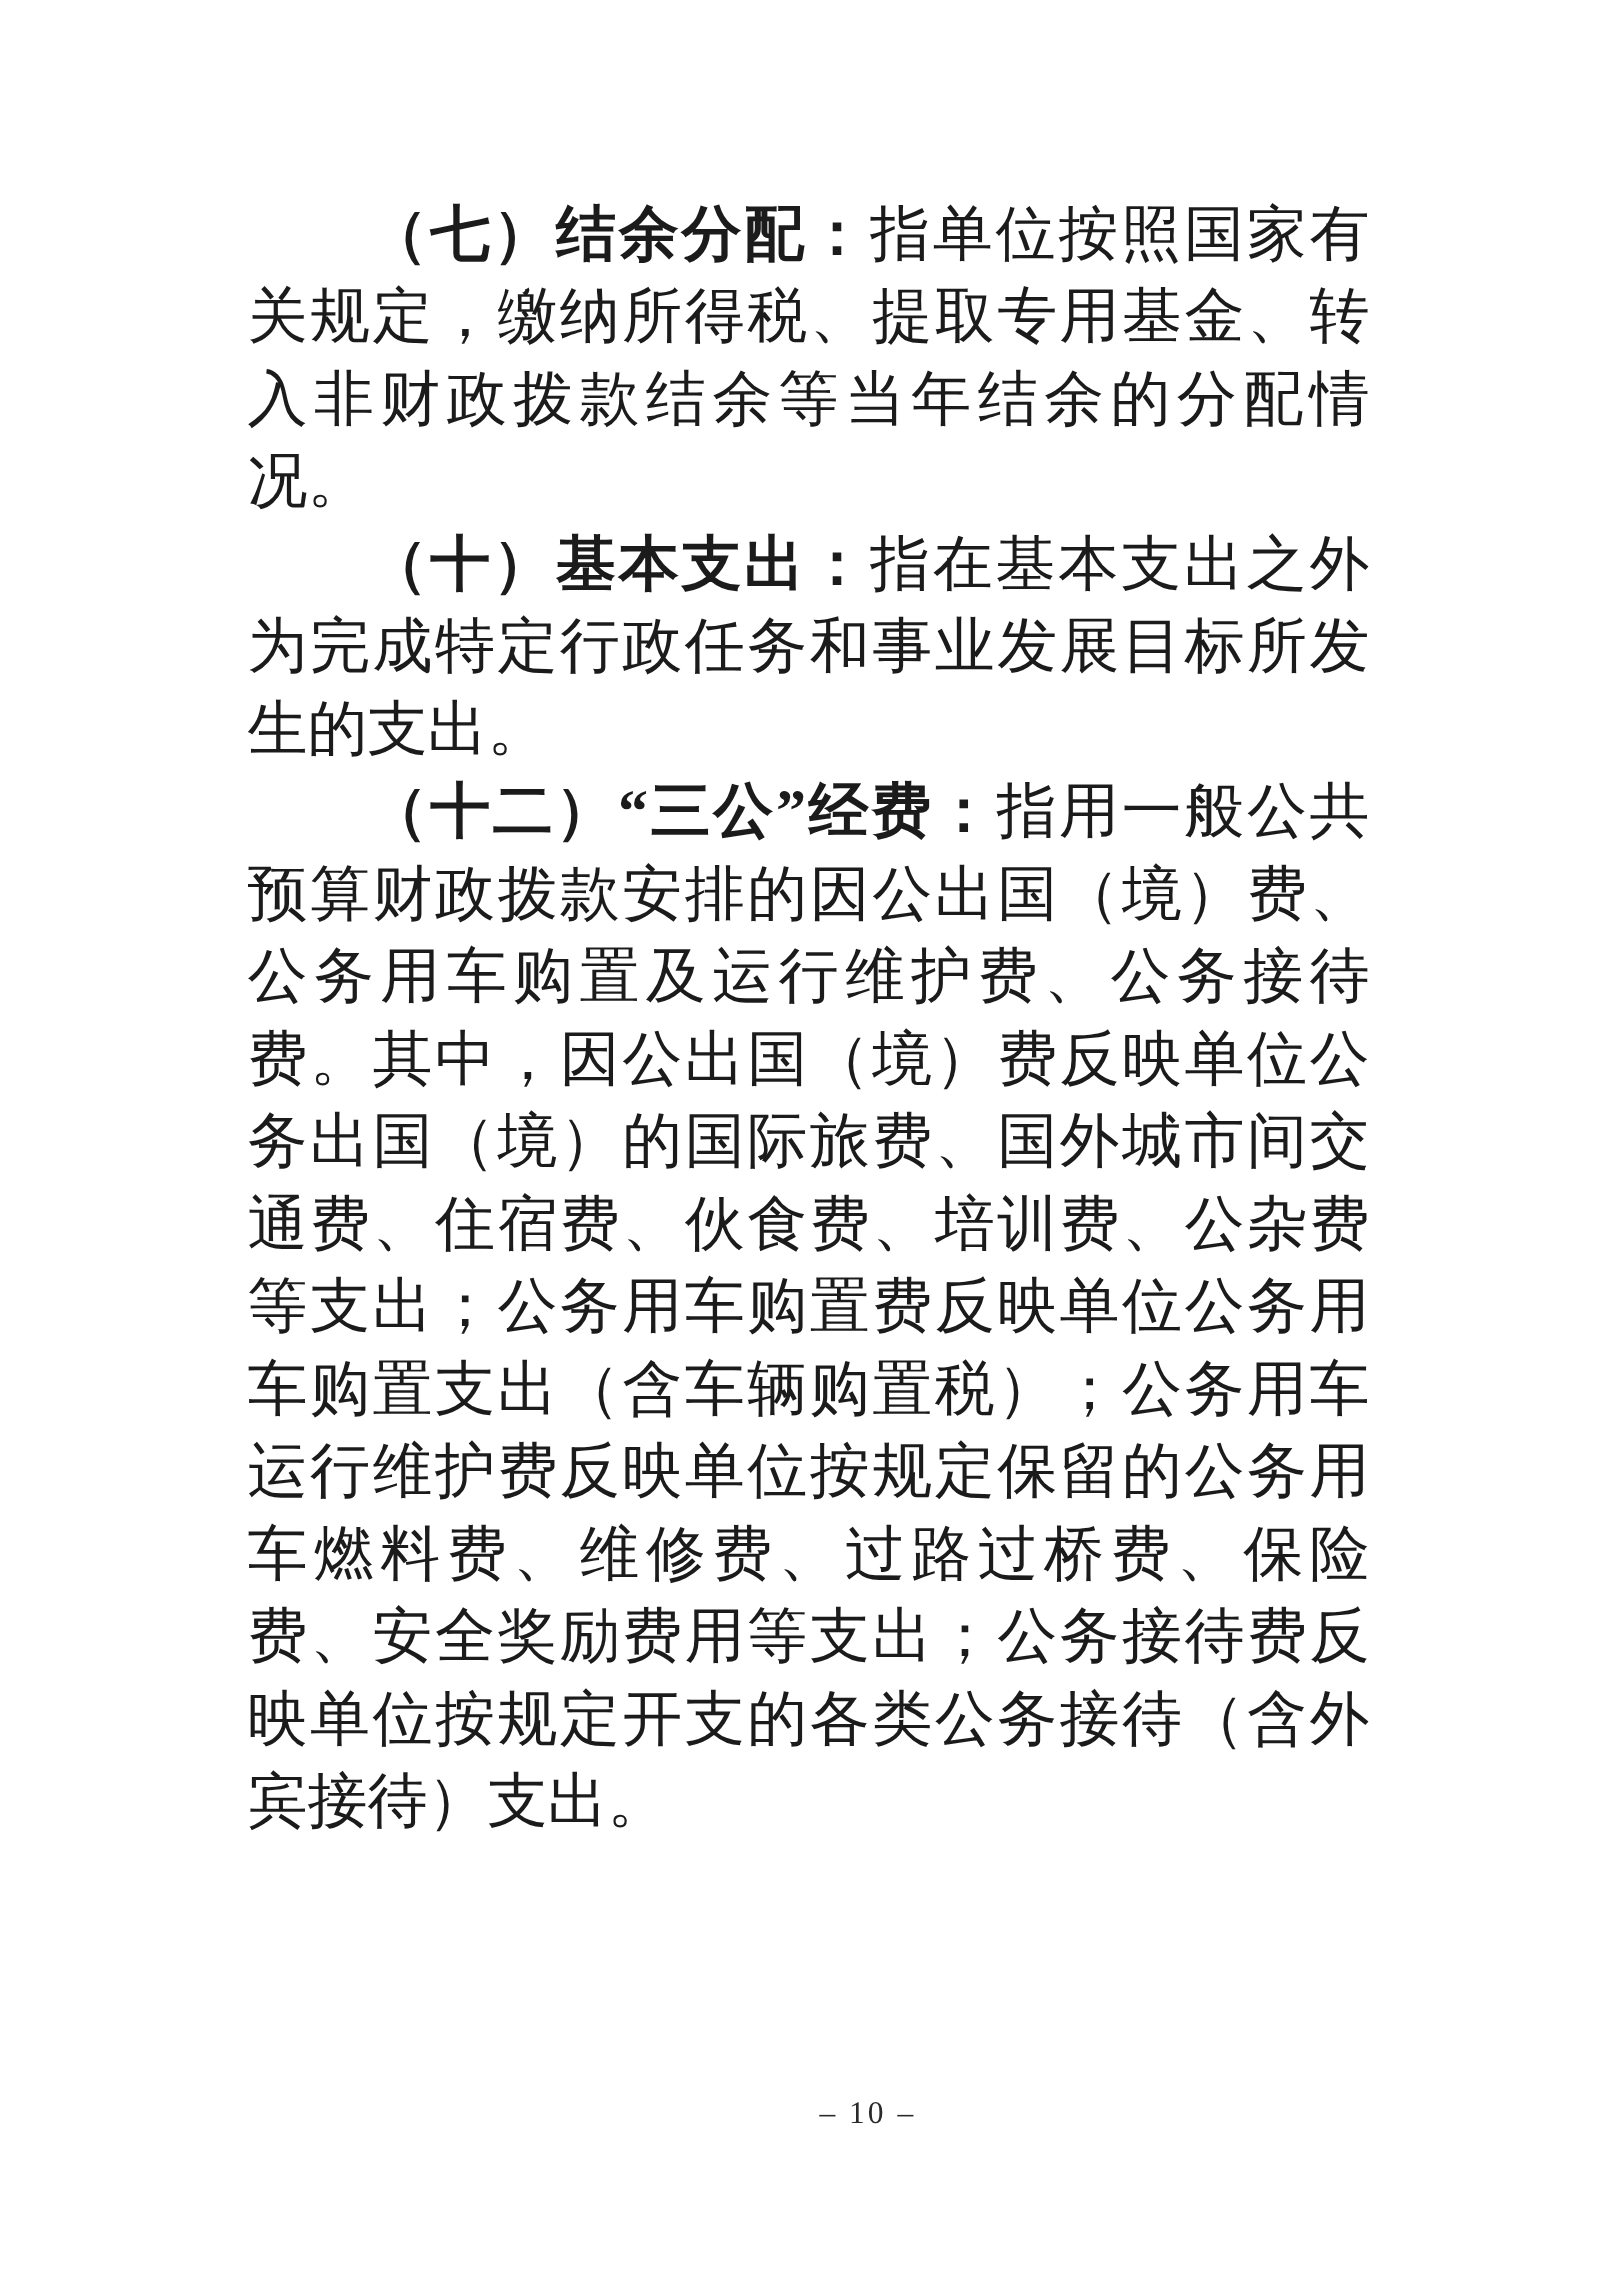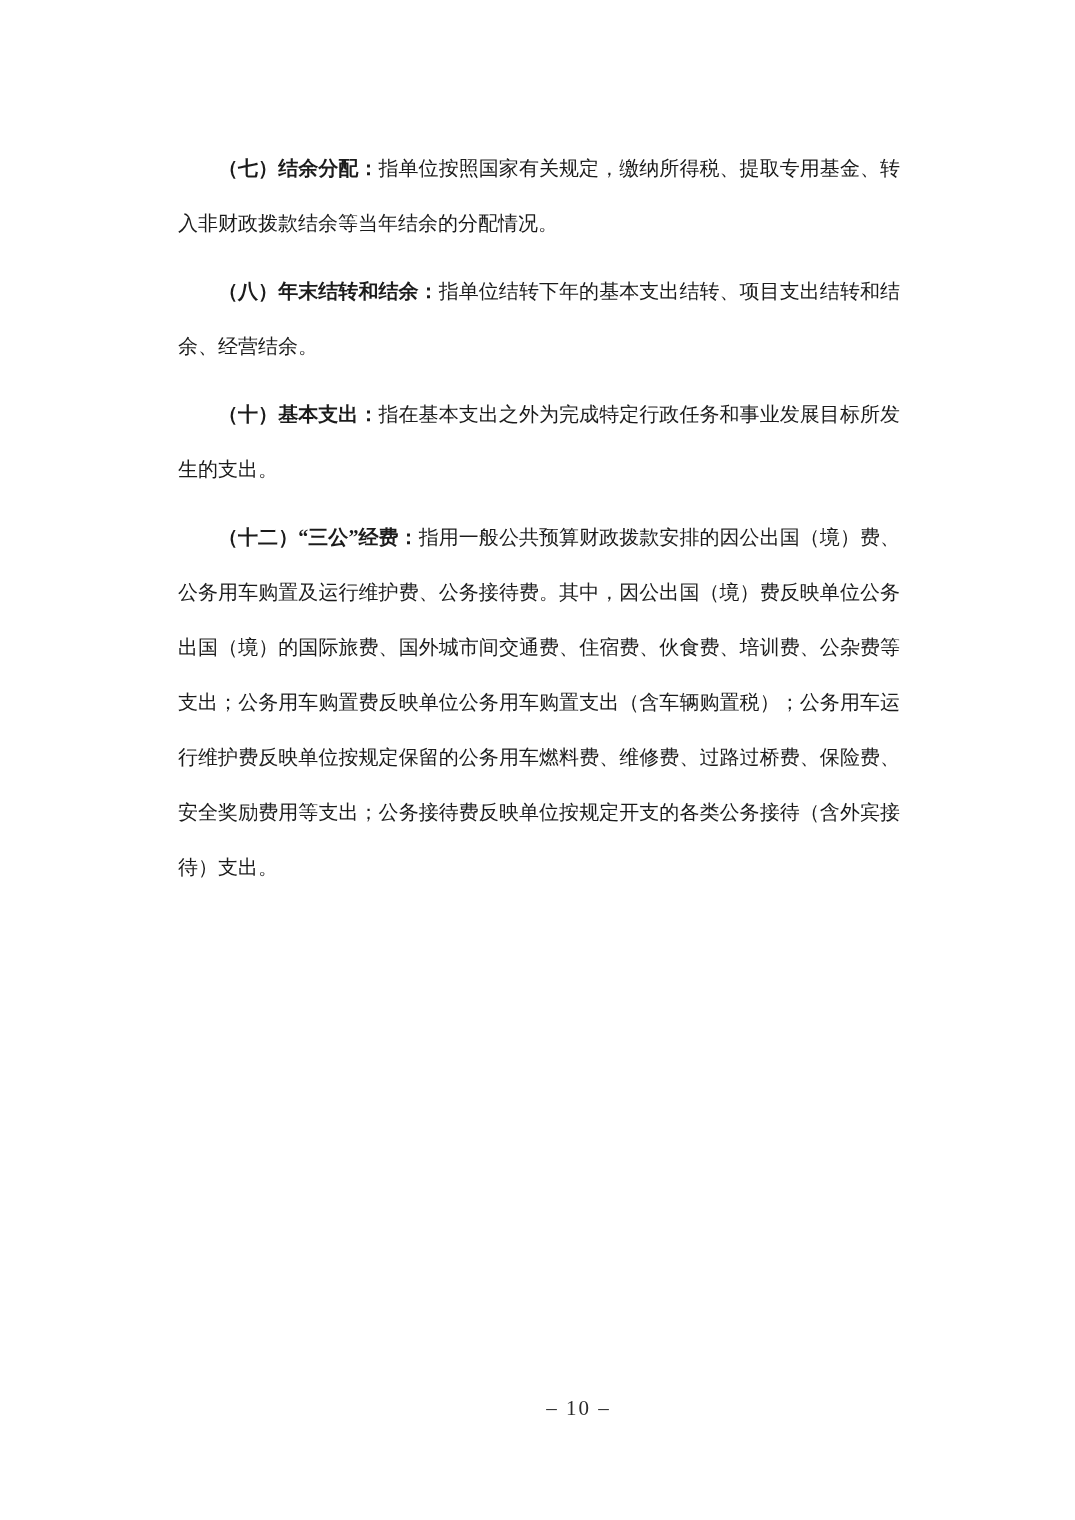--- a/index.html
+++ b/index.html
@@ -22,22 +22,22 @@
     height: 1520px;
     background: #ffffff;
   }
   .content {
     position: absolute;
     top: 128px;
     left: 165px;
     width: 748px;
   }
   .para {
-    margin: 13px;
-    font-size: 20px;
+    margin: 0;
+    font-size: 40px;
     line-height: 55px;
     color: #1b1b1b;
     text-align: justify;
     text-justify: inter-ideograph;
     text-indent: 2em;
     word-break: break-all;
   }
   .para-heading {
     font-weight: bold;
   }
@@ -54,21 +54,20 @@
   }
 </style>
 </head>
 <body>
 
 <div class="document-page">
   <div class="content">
 
     <p class="para"><span class="para-heading">（七）结余分配：</span><span>指单位按照国家有关规定，缴纳所得税、提取专用基金、转入非财政拨款结余等当年结余的分配情况。</span></p>
 
-    <p class="para"><span class="para-heading">（八）年末结转和结余：</span><span>指单位结转下年的基本支出结转、项目支出结转和结余、经营结余。</span></p>
 
 
     <p class="para"><span class="para-heading">（十）基本支出：</span><span>指在基本支出之外为完成特定行政任务和事业发展目标所发生的支出。</span></p>
 
 
     <p class="para"><span class="para-heading">（十二）“三公”经费：</span><span>指用一般公共预算财政拨款安排的因公出国（境）费、公务用车购置及运行维护费、公务接待费。其中，因公出国（境）费反映单位公务出国（境）的国际旅费、国外城市间交通费、住宿费、伙食费、培训费、公杂费等支出；公务用车购置费反映单位公务用车购置支出（含车辆购置税）；公务用车运行维护费反映单位按规定保留的公务用车燃料费、维修费、过路过桥费、保险费、安全奖励费用等支出；公务接待费反映单位按规定开支的各类公务接待（含外宾接待）支出。</span></p>
 
   </div>
 
   <div class="footer">– 10 –</div>

